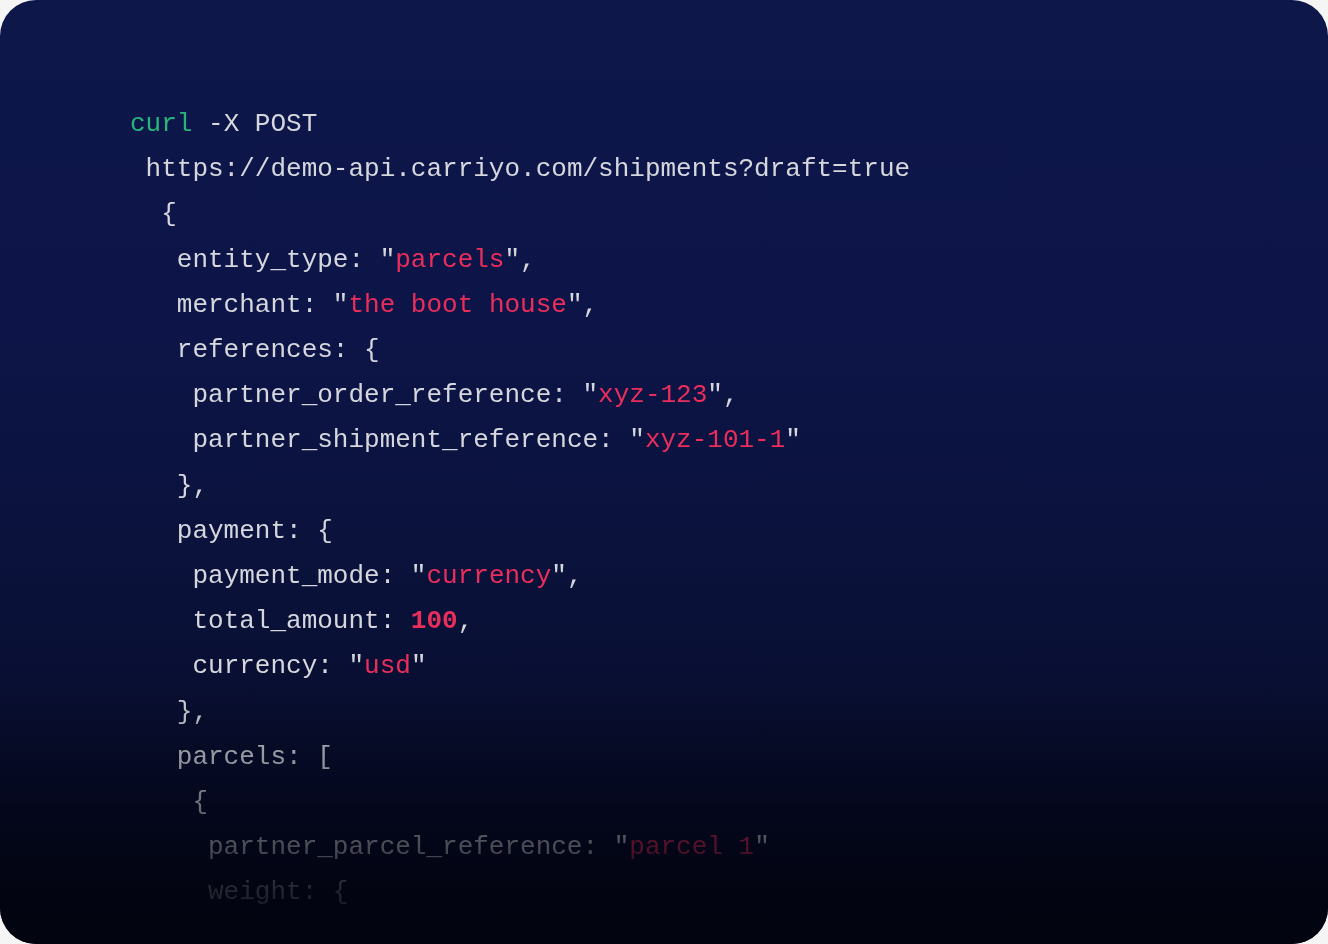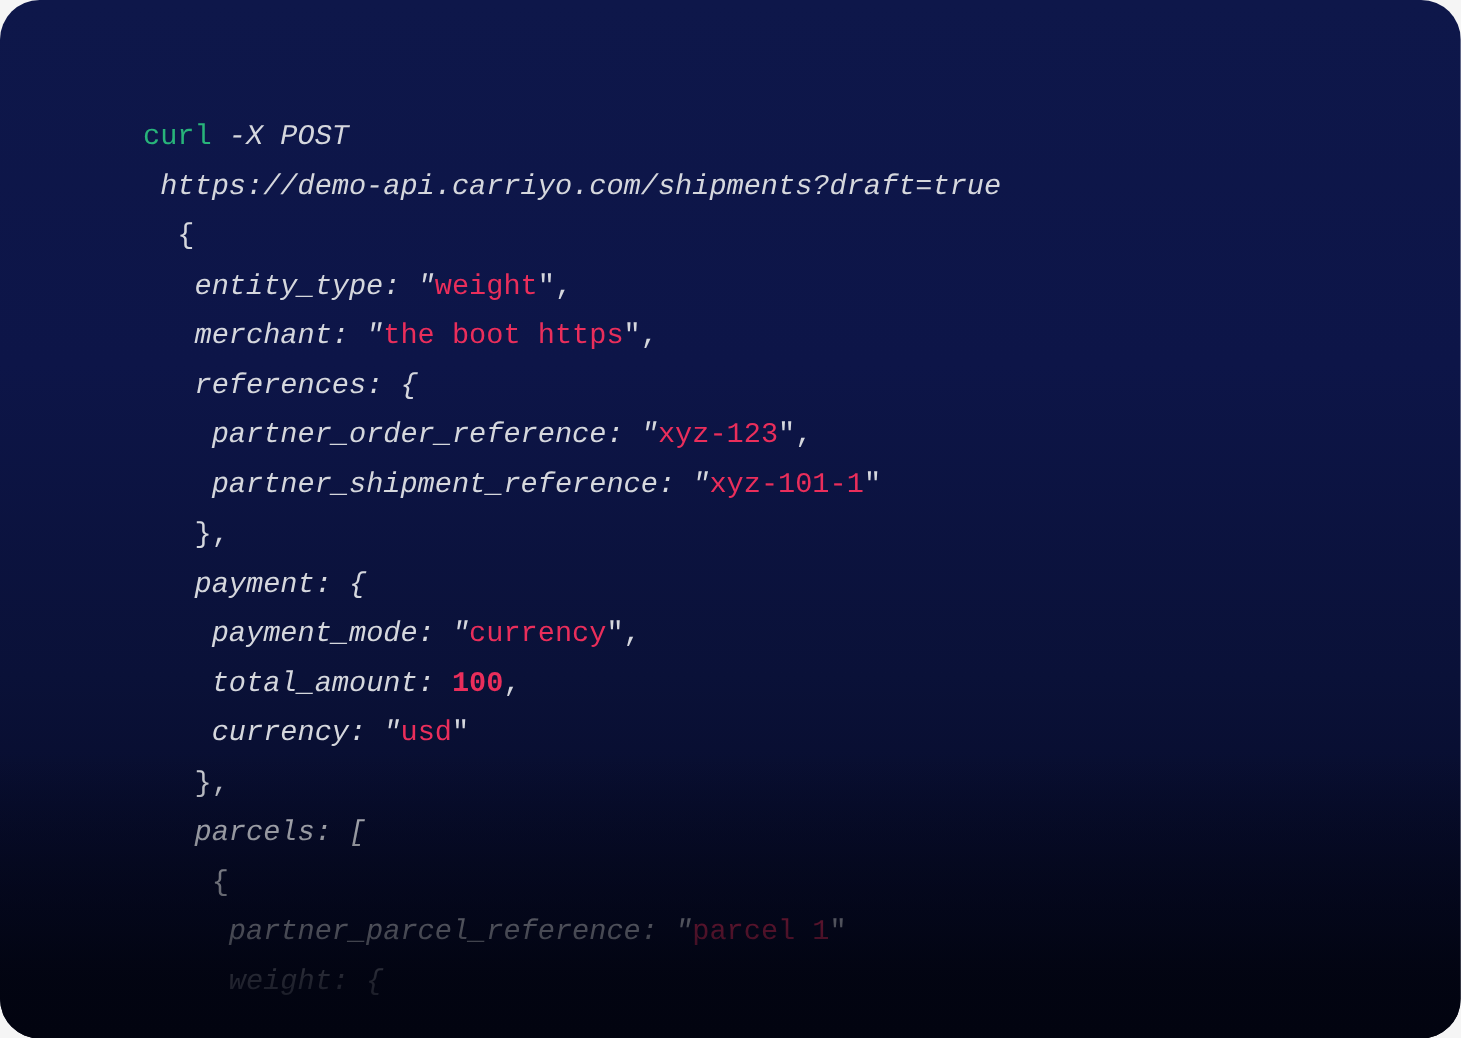--- a/index.html
+++ b/index.html
@@ -26,41 +26,41 @@
     right: 40px;
     font-family: ui-monospace, SFMono-Regular, "SF Mono", Menlo, Consolas, "Liberation Mono", monospace;
     font-size: 26px;
     line-height: 45.2px;
     color: #d5d7dd;
     white-space: pre;
   }
   .tok-cmd { color: #28b47a; }
   .tok-str { color: #ea2e5b; }
   .tok-num { color: #ea2e5b; font-weight: bold; }
-  .tok-key { color: #d5d7dd; font-style: italic; }
+  .tok-key { color: #d5d7dd; }
   .tok-punc { color: #d5d7dd; }
   .fade-overlay {
     position: absolute;
     left: 0;
     right: 0;
     bottom: 0;
     height: 260px;
     pointer-events: none;
     background: linear-gradient(180deg, rgba(2,4,16,0) 0%, rgba(2,4,16,0.85) 80%, rgba(2,4,16,0.95) 100%);
   }
 </style>
 </head>
 <body>
 
 <div class="window">
   <div class="code-block"><span class="tok-cmd">curl</span><span class="tok-key"> -X POST</span>
 <span> </span><span class="tok-key">https://demo-api.carriyo.com/shipments?draft=true</span>
 <span>  </span><span class="tok-punc">{</span>
-<span>   </span><span class="tok-key">entity_type: "</span><span class="tok-str">weight</span><span class="tok-punc">",</span>
-<span>   </span><span class="tok-key">merchant: "</span><span class="tok-str">the boot https</span><span class="tok-punc">",</span>
+<span>   </span><span class="tok-key">entity_type: "</span><span class="tok-str">parcels</span><span class="tok-punc">",</span>
+<span>   </span><span class="tok-key">merchant: "</span><span class="tok-str">the boot house</span><span class="tok-punc">",</span>
 <span>   </span><span class="tok-key">references: {</span>
 <span>    </span><span class="tok-key">partner_order_reference: "</span><span class="tok-str">xyz-123</span><span class="tok-punc">",</span>
 <span>    </span><span class="tok-key">partner_shipment_reference: "</span><span class="tok-str">xyz-101-1</span><span class="tok-punc">"</span>
 <span>   </span><span class="tok-punc">},</span>
 <span>   </span><span class="tok-key">payment: {</span>
 <span>    </span><span class="tok-key">payment_mode: "</span><span class="tok-str">currency</span><span class="tok-punc">",</span>
 <span>    </span><span class="tok-key">total_amount: </span><span class="tok-num">100</span><span class="tok-punc">,</span>
 <span>    </span><span class="tok-key">currency: "</span><span class="tok-str">usd</span><span class="tok-punc">"</span>
 <span>   </span><span class="tok-punc">},</span>
 <span>   </span><span class="tok-key">parcels: [</span>

